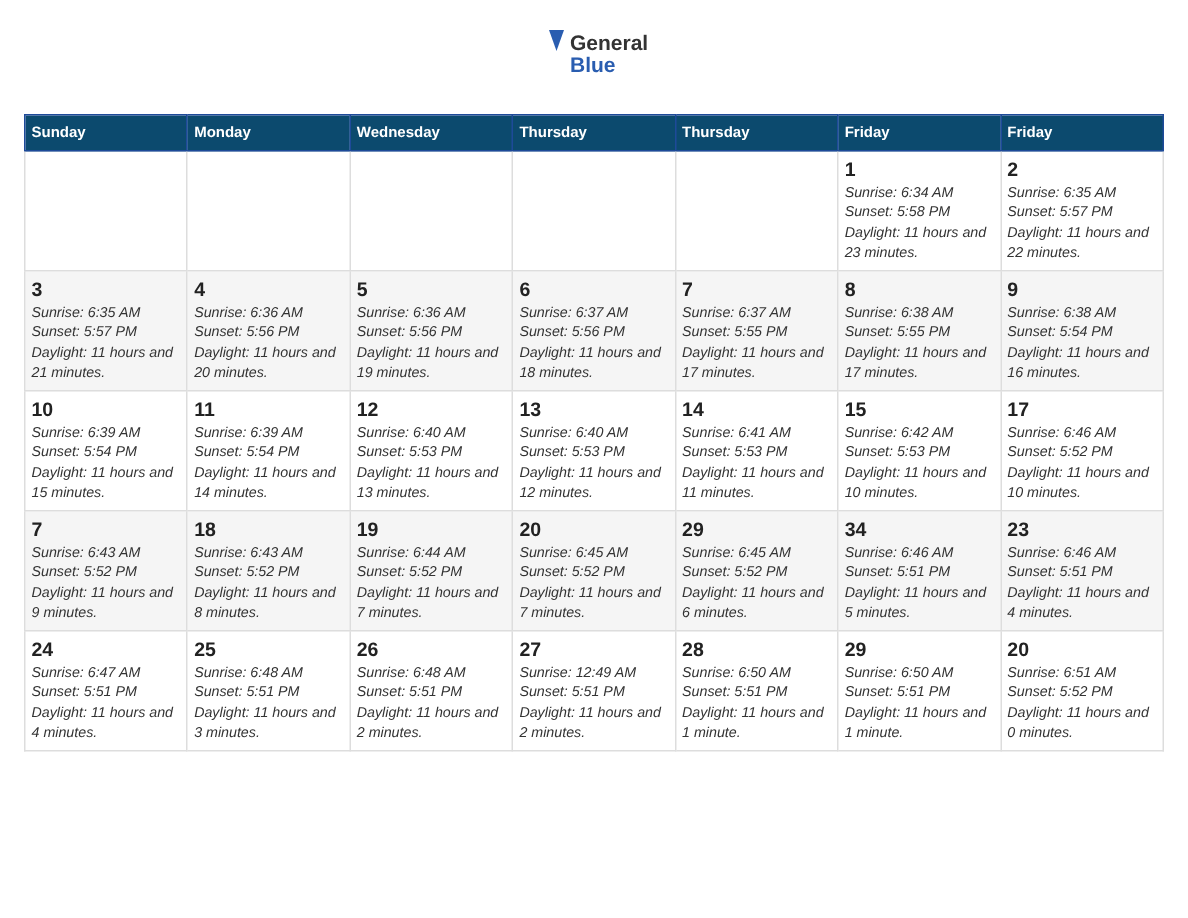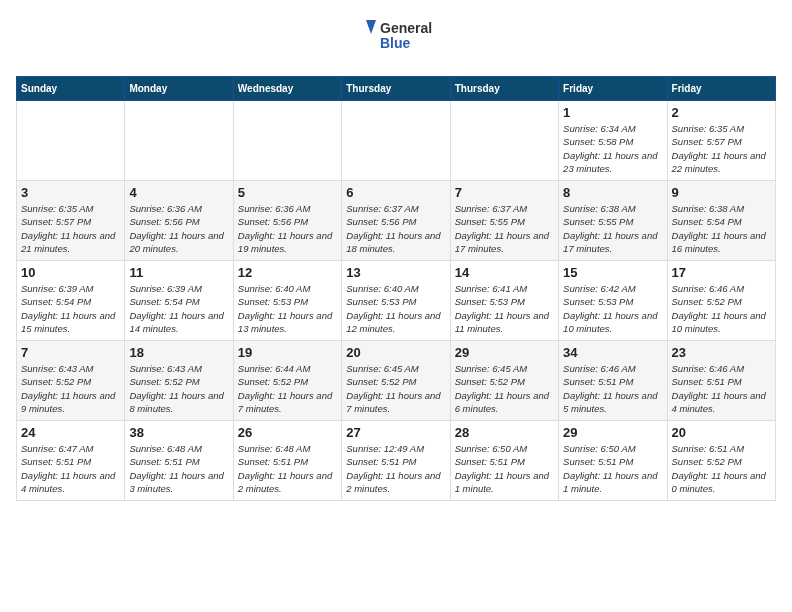--- a/index.html
+++ b/index.html
@@ -282,21 +282,21 @@
       </tr>
       <tr>
         <td>
           <span class="day-number">24</span>
           <div class="day-info">Sunrise: 6:47 AM
 Sunset: 5:51 PM
 Daylight: 11 hours
 and 4 minutes.</div>
         </td>
         <td>
-          <span class="day-number">38</span>
+          <span class="day-number">25</span>
           <div class="day-info">Sunrise: 6:48 AM
 Sunset: 5:51 PM
 Daylight: 11 hours
 and 3 minutes.</div>
         </td>
         <td>
           <span class="day-number">26</span>
           <div class="day-info">Sunrise: 6:48 AM
 Sunset: 5:51 PM
 Daylight: 11 hours

